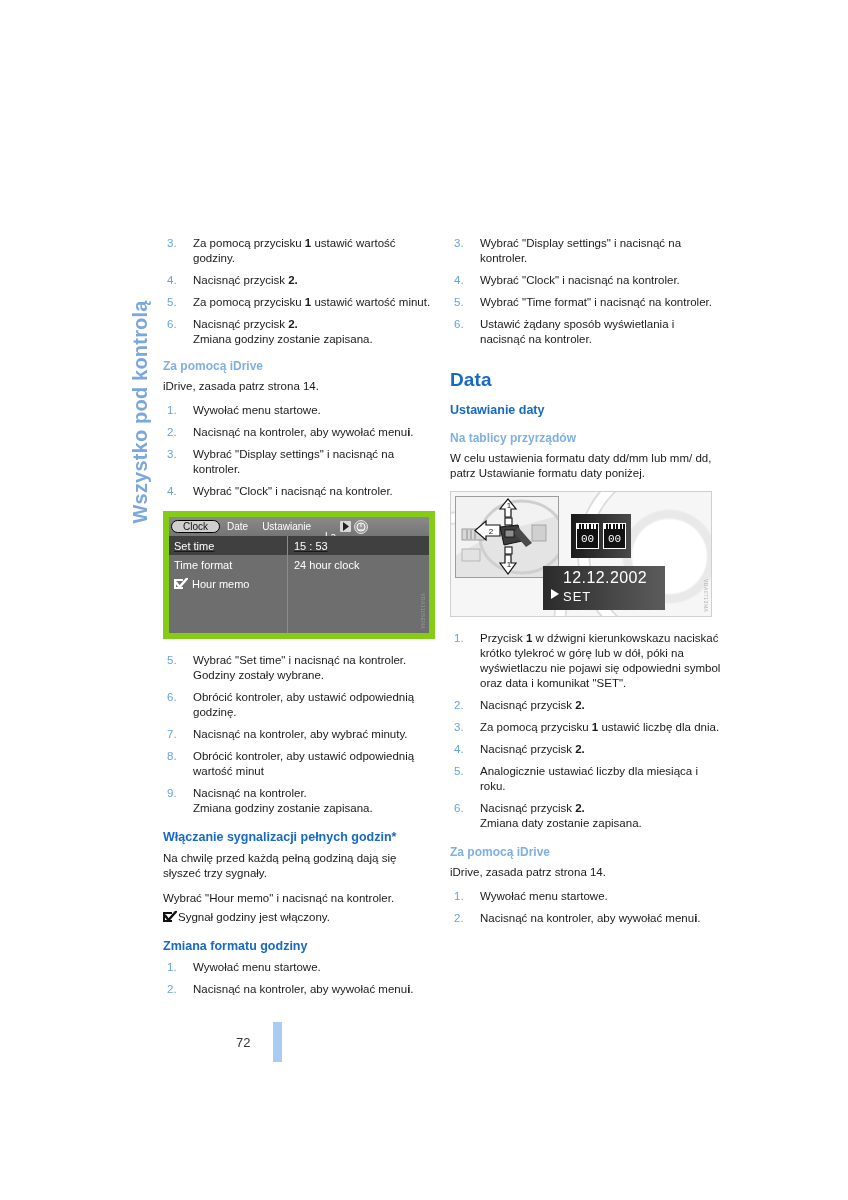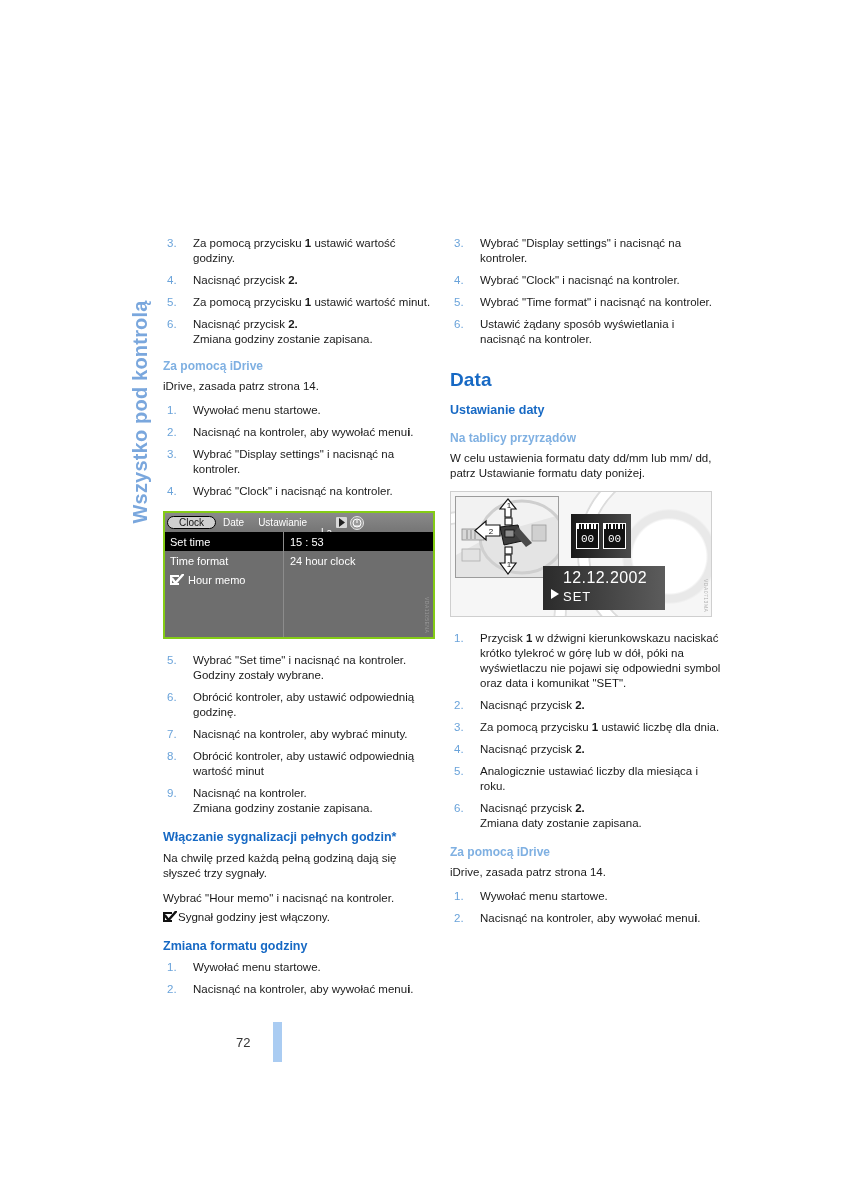--- a/index.html
+++ b/index.html
@@ -92,21 +92,21 @@
     border-right:none;
   }
   .chk-icon .tick {
     position:absolute; left:1px; top:-1px;
     width:13px; height:11px;
   }
 
   
   .idrive {
     width:272px; height:128px;
-    border:2px solid #84cc16;
+    border:6px solid #84cc16;
     background:#6e6e6e;
     position:relative;
     margin:0 0 14px 0;
     overflow:hidden;
   }
   .idrive .tabbar {
     height:19px;
     background:linear-gradient(#8a8a8a,#757575);
     display:flex; align-items:center;
     padding:0 2px;
@@ -145,21 +145,21 @@
     display:flex; height:19px; align-items:center;
   }
   .idrive .row .lbl {
     width:118px; padding-left:5px;
     font-size:11px; color:#fff;
   }
   .idrive .row .val {
     padding-left:7px;
     font-size:11px; color:#fff;
   }
-  .idrive .row.alt { background:#000000; }
+  .idrive .row.alt { background:#404040;text-decoration:underline; }
   .idrive .memo {
     display:flex; align-items:center; gap:5px;
     padding-left:5px; height:19px;
     font-size:11px; color:#fff;
   }
   .idrive .memo .chk-icon .box { border-color:#fff; }
   .idrive .code {
     position:absolute; right:3px; bottom:4px;
     font-size:5px; color:#9a9a9a;
     writing-mode:vertical-rl;

